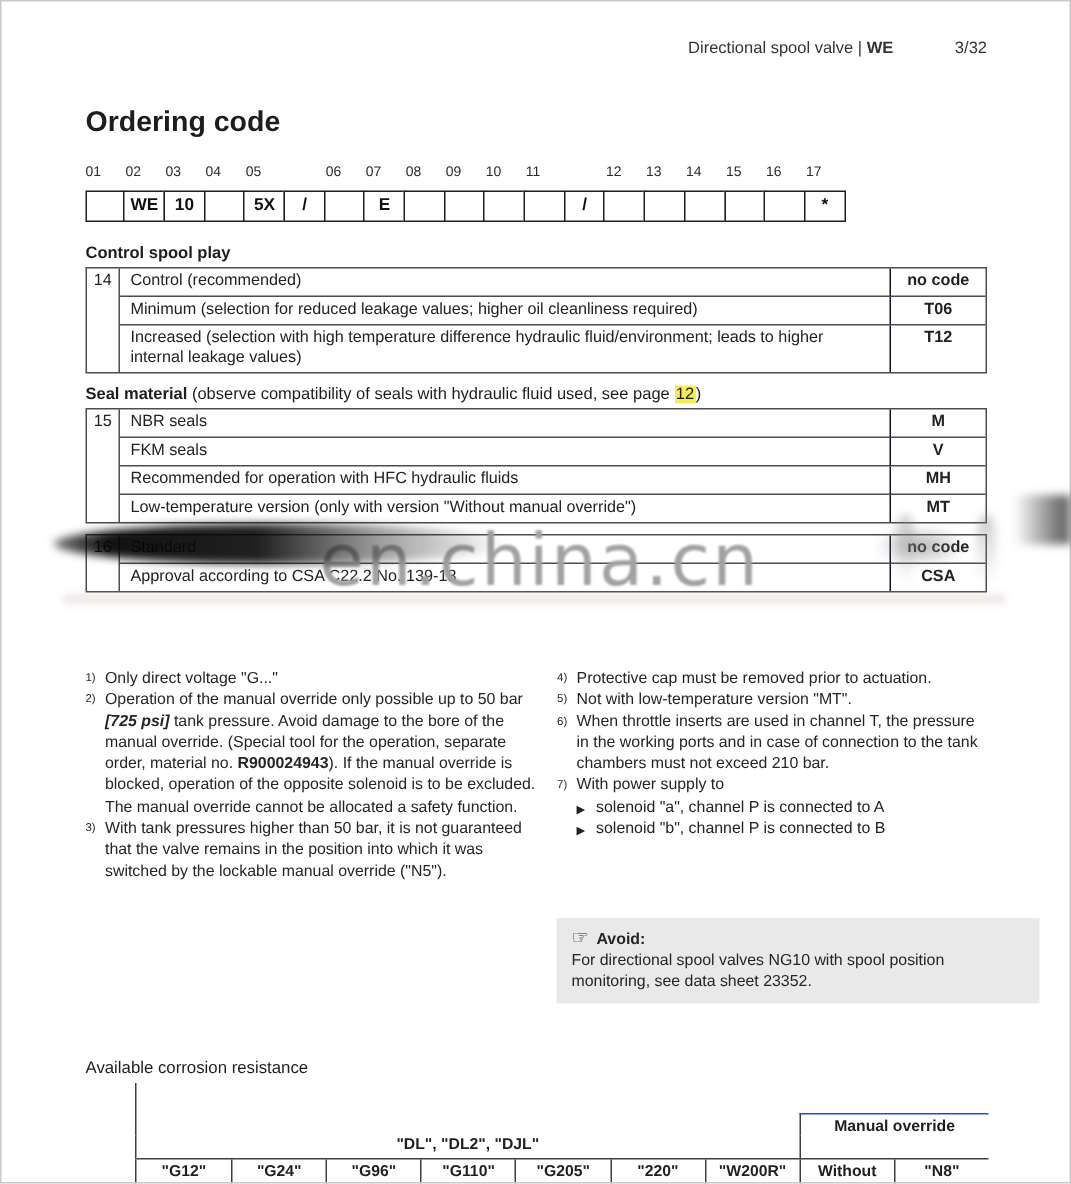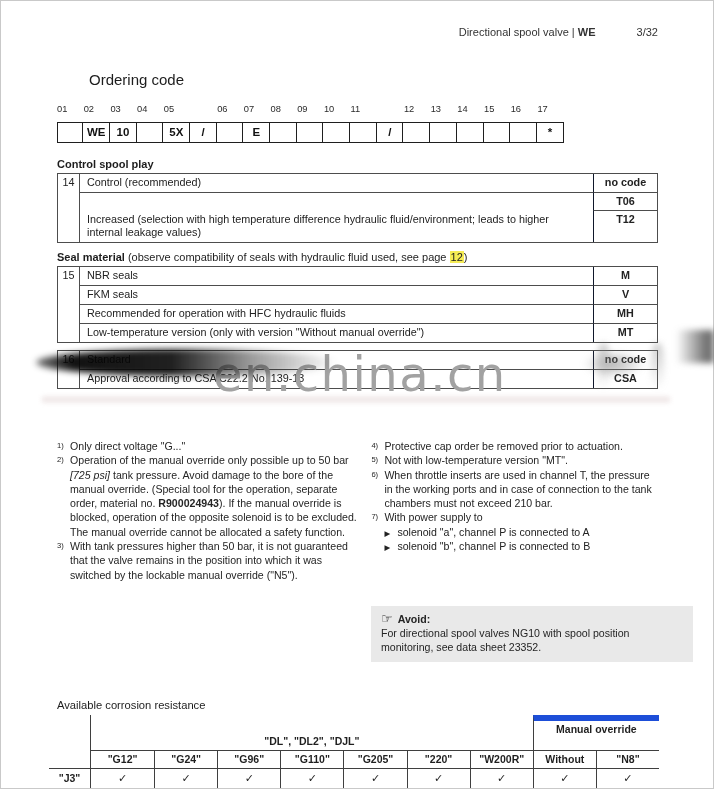--- a/index.html
+++ b/index.html
@@ -10,21 +10,21 @@
     color:#222; outline:1px solid #c9c9c9; outline-offset:-1px;
   }
   .content { padding:26px 56px 0 57px; }
 
   
   .page-header { text-align:right; font-size:11px; color:#333; }
   .page-header .series { font-weight:bold; }
   .page-header .pageno { display:inline-block; margin-left:38px; }
 
   
-  .oc-title { font-size:15px; font-weight:normal; margin-top:33px; color:#1d1d1d;margin-left:32px; }
+  .oc-title { font-size:19px; font-weight:bold; margin-top:33px; color:#1d1d1d; }
   .oc-table { display:flex; margin-top:16px; }
   .oc-cell { width:26.7px; }
   .oc-num { font-size:9.3px; text-align:left; height:12px; margin-bottom:6px; color:#2a2a2a; }
   .oc-box {
     height:21px; line-height:18px; text-align:center; font-weight:bold; font-size:11.5px;
     border:1.5px solid #1f1f1f; margin-left:-1.5px; background:#fff; color:#111;
   }
   .oc-cell:first-child .oc-box { margin-left:0; }
 
   
@@ -48,43 +48,43 @@
   .spec-table .last { border-bottom:none; }
   .mt8 { margin-top:8px; }
   .mt7 { margin-top:7px; }
 
   
   .footnotes { display:flex; margin-top:50px; }
   .fn-col-left  { width:306px; }
   .fn-col-right { width:292px; margin-left:14px; }
   .fn { position:relative; padding-left:13px; font-size:10.6px; line-height:14.3px; color:#252525; }
   .fn sup { position:absolute; left:0; top:0; font-size:7.6px; }
-  .fn em { font-style:italic; }
+  .fn em { font-style:italic;font-weight:bold; }
   .fn b { font-weight:bold; }
   .fn-bullet { position:relative; padding-left:26px; font-size:10.6px; line-height:14.3px; }
   .fn-bullet .tri { position:absolute; left:13px; top:2px; font-size:7.5px; }
 
   
   .notice {
     margin:24px 0 0 314px; width:322px; background:#e9e9e9; padding:6px 10px 8px;
     font-size:10.6px; line-height:13.5px; color:#252525;
   }
   .notice-head { font-weight:bold; margin-bottom:1px; }
   .notice-hand { font-weight:normal; font-size:13px; margin-right:5px; }
 
   
   .corr-heading { font-size:11.2px; font-weight:normal; margin-top:37px; color:#1d1d1d; }
   .corr-table {
     display:grid; grid-template-columns:42px repeat(9,1fr);
     width:610px; margin-left:-8px; margin-top:4px; font-size:10.5px; color:#1f1f1f;
   }
   .ct-corner { grid-column:1; border-right:1px solid #3f3f3f; }
   .ct-g1 { grid-column:2 / span 7; border-top:1px solid #3f3f3f; text-align:center; font-weight:bold; padding-top:2px; }
-  .ct-g2 { grid-column:9 / span 2; border-top:6px solid #1d4ed8; border-left:1px solid #3f3f3f;
-           text-align:center; font-weight:bold; padding-top:2px; }
+  .ct-g2 { grid-column:9 / span 2; border-top:1px solid #1d4ed8; border-left:1px solid #3f3f3f;
+           text-align:center; font-weight:bold; padding-top:2px;margin-top:20px; }
   .ct-sub { grid-column:2 / span 7; text-align:center; font-weight:bold; padding-bottom:3px;
             border-bottom:1px solid #3f3f3f; }
   .ct-sub2 { grid-column:9 / span 2; border-left:1px solid #3f3f3f; border-bottom:1px solid #3f3f3f; }
   .ct-corner3 { grid-column:1; border-right:1px solid #3f3f3f; border-bottom:1px solid #3f3f3f; }
   .ct-colhead { text-align:center; font-weight:bold; padding:2px 0 3px; border-bottom:1px solid #3f3f3f; }
   .ct-rowlabel { grid-column:1; text-align:center; font-weight:bold; padding:3px 0 4px;
                  border-right:1px solid #3f3f3f; border-bottom:2px solid #333; }
   .ct-check { text-align:center; padding:3px 0 4px; border-bottom:2px solid #333; font-size:11px; }
   .sep { border-left:1px solid #3f3f3f; }
 
@@ -202,20 +202,21 @@
         <div class="oc-num">17</div>
         <div class="oc-box">*</div>
       </div>
   </div>
 
   <div class="sec-heading" style="margin-top:15px;">Control spool play</div>
   <div class="spec-table rows3">
     <div class="st-num">14</div>
     <div class="st-desc">Control (recommended)</div>
     <div class="st-code">no code</div>
+    <div class="st-desc">Minimum (selection for reduced leakage values; higher oil cleanliness required)</div>
     <div class="st-code">T06</div>
     <div class="st-desc last">Increased (selection with high temperature difference hydraulic fluid/environment; leads to higher internal leakage values)</div>
     <div class="st-code last">T12</div>
   </div>
 
   <div class="sec-heading mt8"><span>Seal material</span><span class="sec-note"> (observe compatibility of seals with hydraulic fluid used, see page </span><span class="sec-note hl">12</span><span class="sec-note">)</span></div>
   <div class="spec-table rows4">
     <div class="st-num">15</div>
     <div class="st-desc">NBR seals</div>
     <div class="st-code">M</div>
@@ -235,21 +236,21 @@
     <div class="st-code last">CSA</div>
   </div>
 
   <div class="footnotes">
     <div class="fn-col-left">
       <div class="fn"><sup>1)</sup><span>Only direct voltage "G..."</span></div>
       <div class="fn"><sup>2)</sup><span>Operation of the manual override only possible up to 50 bar </span><em>[725 psi]</em><span> tank pressure. Avoid damage to the bore of the manual override. (Special tool for the operation, separate order, material no. </span><b>R900024943</b><span>). If the manual override is blocked, operation of the opposite solenoid is to be excluded. The manual override cannot be allocated a safety function.</span></div>
       <div class="fn"><sup>3)</sup><span>With tank pressures higher than 50 bar, it is not guaranteed that the valve remains in the position into which it was switched by the lockable manual override ("N5").</span></div>
     </div>
     <div class="fn-col-right">
-      <div class="fn"><sup>4)</sup><span>Protective cap order be removed prior to actuation.</span></div>
+      <div class="fn"><sup>4)</sup><span>Protective cap must be removed prior to actuation.</span></div>
       <div class="fn"><sup>5)</sup><span>Not with low-temperature version "MT".</span></div>
       <div class="fn"><sup>6)</sup><span>When throttle inserts are used in channel T, the pressure in the working ports and in case of connection to the tank chambers must not exceed 210 bar.</span></div>
       <div class="fn"><sup>7)</sup><span>With power supply to</span></div>
       <div class="fn-bullet"><span class="tri">▶</span><span>solenoid "a", channel P is connected to A</span></div>
       <div class="fn-bullet"><span class="tri">▶</span><span>solenoid "b", channel P is connected to B</span></div>
     </div>
   </div>
 
   <div class="notice">
     <div class="notice-head"><span class="notice-hand">☞</span><span>Avoid:</span></div>

